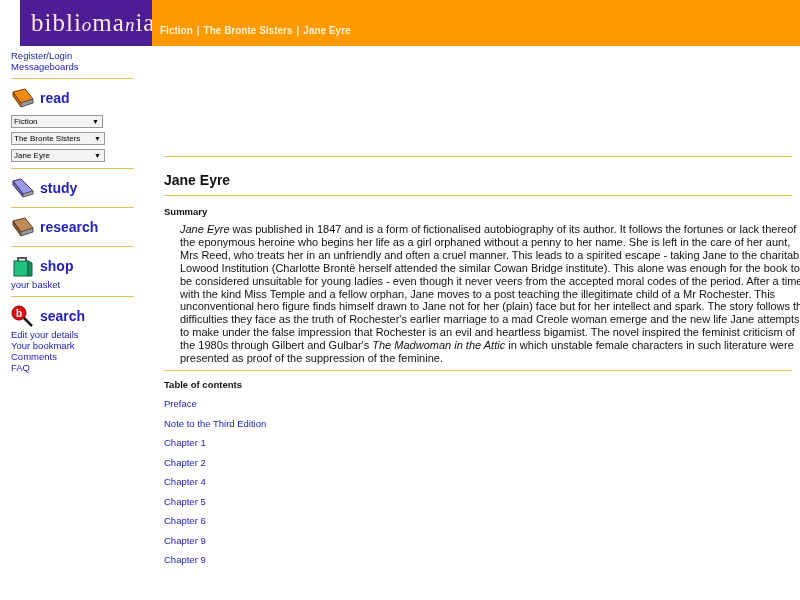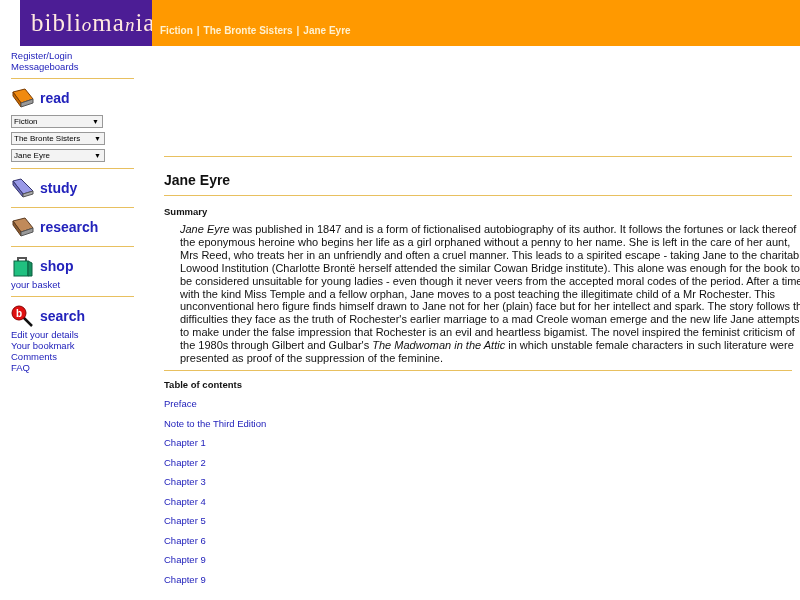--- a/index.html
+++ b/index.html
@@ -113,19 +113,18 @@
 <div class="hr" style="top:195px"></div>
 <div class="summary-h">Summary</div>
 <div class="summary"><i>Jane Eyre</i><span> was published in 1847 and is a form of fictionalised autobiography of its author. It follows the fortunes or lack thereof of the eponymous heroine who begins her life as a girl orphaned without a penny to her name. She is left in the care of her aunt, Mrs Reed, who treats her in an unfriendly and often a cruel manner. This leads to a spirited escape - taking Jane to the charitable Lowood Institution (Charlotte Brontë herself attended the similar Cowan Bridge institute). This alone was enough for the book to be considered unsuitable for young ladies - even though it never veers from the accepted moral codes of the period. After a time with the kind Miss Temple and a fellow orphan, Jane moves to a post teaching the illegitimate child of a Mr Rochester. This unconventional hero figure finds himself drawn to Jane not for her (plain) face but for her intellect and spark. The story follows the difficulties they face as the truth of Rochester's earlier marriage to a mad Creole woman emerge and the new life Jane attempts to make under the false impression that Rochester is an evil and heartless bigamist. The novel inspired the feminist criticism of the 1980s through Gilbert and Gulbar's </span><i>The Madwoman in the Attic</i><span> in which unstable female characters in such literature were presented as proof of the suppression of the feminine.</span></div>
 <div class="hr" style="top:370px"></div>
 <div class="toc-h">Table of contents</div>
 <div class="toc">
   <a href="#">Preface</a>
   <a href="#">Note to the Third Edition</a>
   <a href="#">Chapter 1</a>
   <a href="#">Chapter 2</a>
-  <a href="#">Chapter 3</a>
   <a href="#">Chapter 4</a>
   <a href="#">Chapter 5</a>
   <a href="#">Chapter 6</a>
   <a href="#">Chapter 9</a>
   <a href="#">Chapter 9</a>
 </div>
 
 </body></html>

